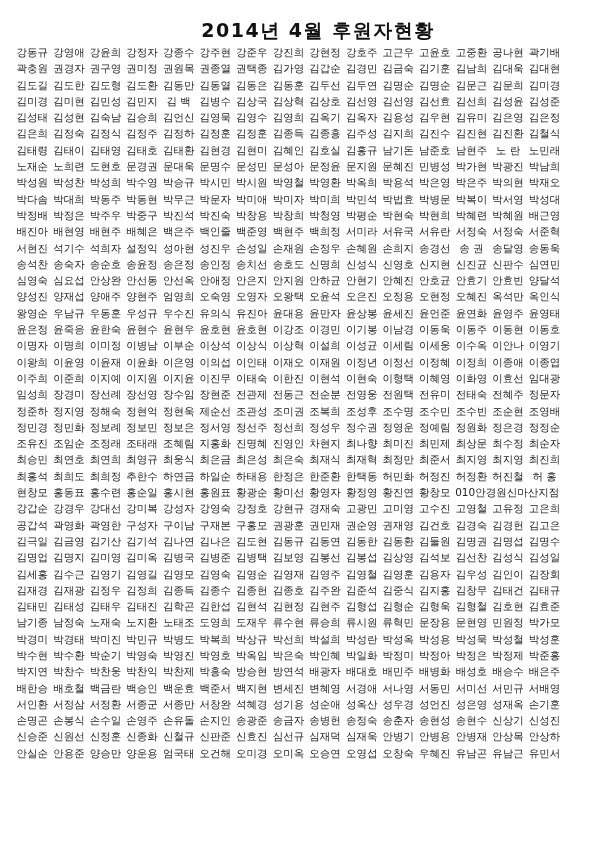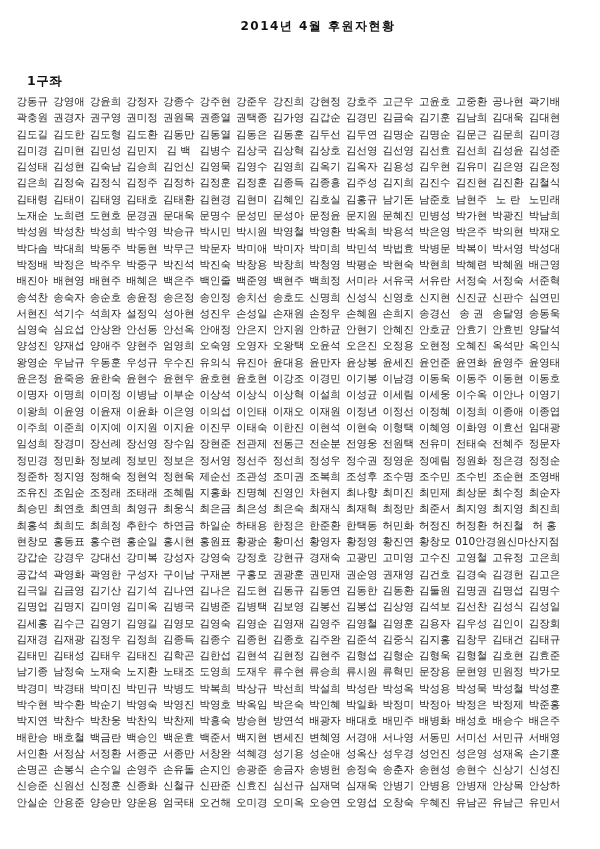--- a/index.html
+++ b/index.html
@@ -4,21 +4,21 @@
 <style>
   html,body{margin:0;padding:0;}
   body{
     width:600px;height:849px;background:#ffffff;
     font-family:"DejaVu Sans","Liberation Sans",sans-serif;
     color:#1f1f1f;overflow:hidden;
   }
   .page{width:600px;height:849px;overflow:hidden;background:#fff;}
   .title{
     padding-top:18px;text-align:center;
-    font-size:12px;font-weight:bold;letter-spacing:1.5px;color:#111;padding-left:36px;
+    font-size:19px;font-weight:bold;letter-spacing:1.5px;color:#111;padding-left:36px;
   }
   .section-header{
     margin:38px 0 3px 27px;
     font-size:12.5px;font-weight:bold;color:#111;letter-spacing:0.5px;
   }
   .section-header.second{margin-top:25px;}
   .section-body{margin:0;}
   .row{
     display:flex;height:16.3px;line-height:16.3px;
     padding-left:14px;white-space:nowrap;
@@ -28,21 +28,20 @@
     font-size:10.5px;color:#222;overflow:visible;white-space:pre;
   }
   .cell.wide{flex:0 0 auto;width:auto;text-align:left;padding-left:2px;}
 </style>
 </head>
 <body>
 
 <div class="page">
   <div class="title">2014년 4월 후원자현황</div>
   <div id="sections">
-      <div class="section-header">1구좌</div>
       <div class="section-body">
         <div class="row">
           <span class="cell">강동규</span>
           <span class="cell">강영애</span>
           <span class="cell">강윤희</span>
           <span class="cell">강정자</span>
           <span class="cell">강종수</span>
           <span class="cell">강주현</span>
           <span class="cell">강준우</span>
           <span class="cell">강진희</span>
@@ -235,54 +234,54 @@
           <span class="cell">백현주</span>
           <span class="cell">백희정</span>
           <span class="cell">서미라</span>
           <span class="cell">서유국</span>
           <span class="cell">서유란</span>
           <span class="cell">서정숙</span>
           <span class="cell">서정숙</span>
           <span class="cell">서준혁</span>
         </div>
         <div class="row">
+          <span class="cell">서현진</span>
+          <span class="cell">석기수</span>
+          <span class="cell">석희자</span>
+          <span class="cell">설정익</span>
+          <span class="cell">성아현</span>
+          <span class="cell">성진우</span>
+          <span class="cell">손성일</span>
+          <span class="cell">손재원</span>
+          <span class="cell">손정우</span>
+          <span class="cell">손혜원</span>
+          <span class="cell">손희지</span>
+          <span class="cell">송경선</span>
+          <span class="cell">송 권</span>
+          <span class="cell">송달영</span>
+          <span class="cell">송동욱</span>
+        </div>
+        <div class="row">
           <span class="cell">송석찬</span>
           <span class="cell">송숙자</span>
           <span class="cell">송순호</span>
           <span class="cell">송윤정</span>
           <span class="cell">송은정</span>
           <span class="cell">송인정</span>
           <span class="cell">송치선</span>
           <span class="cell">송호도</span>
           <span class="cell">신명희</span>
           <span class="cell">신성식</span>
           <span class="cell">신영호</span>
           <span class="cell">신지현</span>
           <span class="cell">신진균</span>
           <span class="cell">신판수</span>
           <span class="cell">심연민</span>
         </div>
         <div class="row">
-          <span class="cell">서현진</span>
-          <span class="cell">석기수</span>
-          <span class="cell">석희자</span>
-          <span class="cell">설정익</span>
-          <span class="cell">성아현</span>
-          <span class="cell">성진우</span>
-          <span class="cell">손성일</span>
-          <span class="cell">손재원</span>
-          <span class="cell">손정우</span>
-          <span class="cell">손혜원</span>
-          <span class="cell">손희지</span>
-          <span class="cell">송경선</span>
-          <span class="cell">송 권</span>
-          <span class="cell">송달영</span>
-          <span class="cell">송동욱</span>
-        </div>
-        <div class="row">
           <span class="cell">심영숙</span>
           <span class="cell">심요섭</span>
           <span class="cell">안상완</span>
           <span class="cell">안선동</span>
           <span class="cell">안선옥</span>
           <span class="cell">안애정</span>
           <span class="cell">안은지</span>
           <span class="cell">안지원</span>
           <span class="cell">안하균</span>
           <span class="cell">안현기</span>
@@ -405,54 +404,54 @@
           <span class="cell">전동근</span>
           <span class="cell">전순분</span>
           <span class="cell">전영웅</span>
           <span class="cell">전원택</span>
           <span class="cell">전유미</span>
           <span class="cell">전태숙</span>
           <span class="cell">전혜주</span>
           <span class="cell">정문자</span>
         </div>
         <div class="row">
+          <span class="cell">정준하</span>
+          <span class="cell">정지영</span>
+          <span class="cell">정해숙</span>
+          <span class="cell">정현억</span>
+          <span class="cell">정현욱</span>
+          <span class="cell">제순선</span>
+          <span class="cell">조관성</span>
+          <span class="cell">조미권</span>
+          <span class="cell">조복희</span>
+          <span class="cell">조성후</span>
+          <span class="cell">조수명</span>
+          <span class="cell">조수민</span>
+          <span class="cell">조수빈</span>
+          <span class="cell">조순현</span>
+          <span class="cell">조영배</span>
+        </div>
+        <div class="row">
           <span class="cell">정민경</span>
           <span class="cell">정민화</span>
           <span class="cell">정보례</span>
           <span class="cell">정보민</span>
           <span class="cell">정보은</span>
           <span class="cell">정서영</span>
           <span class="cell">정선주</span>
           <span class="cell">정선희</span>
           <span class="cell">정성우</span>
           <span class="cell">정수권</span>
           <span class="cell">정영운</span>
           <span class="cell">정예림</span>
           <span class="cell">정원화</span>
           <span class="cell">정은경</span>
           <span class="cell">정정순</span>
         </div>
         <div class="row">
-          <span class="cell">정준하</span>
-          <span class="cell">정지영</span>
-          <span class="cell">정해숙</span>
-          <span class="cell">정현억</span>
-          <span class="cell">정현욱</span>
-          <span class="cell">제순선</span>
-          <span class="cell">조관성</span>
-          <span class="cell">조미권</span>
-          <span class="cell">조복희</span>
-          <span class="cell">조성후</span>
-          <span class="cell">조수명</span>
-          <span class="cell">조수민</span>
-          <span class="cell">조수빈</span>
-          <span class="cell">조순현</span>
-          <span class="cell">조영배</span>
-        </div>
-        <div class="row">
           <span class="cell">조유진</span>
           <span class="cell">조임순</span>
           <span class="cell">조정래</span>
           <span class="cell">조태래</span>
           <span class="cell">조혜림</span>
           <span class="cell">지홍화</span>
           <span class="cell">진명혜</span>
           <span class="cell">진영인</span>
           <span class="cell">차현지</span>
           <span class="cell">최나향</span>

